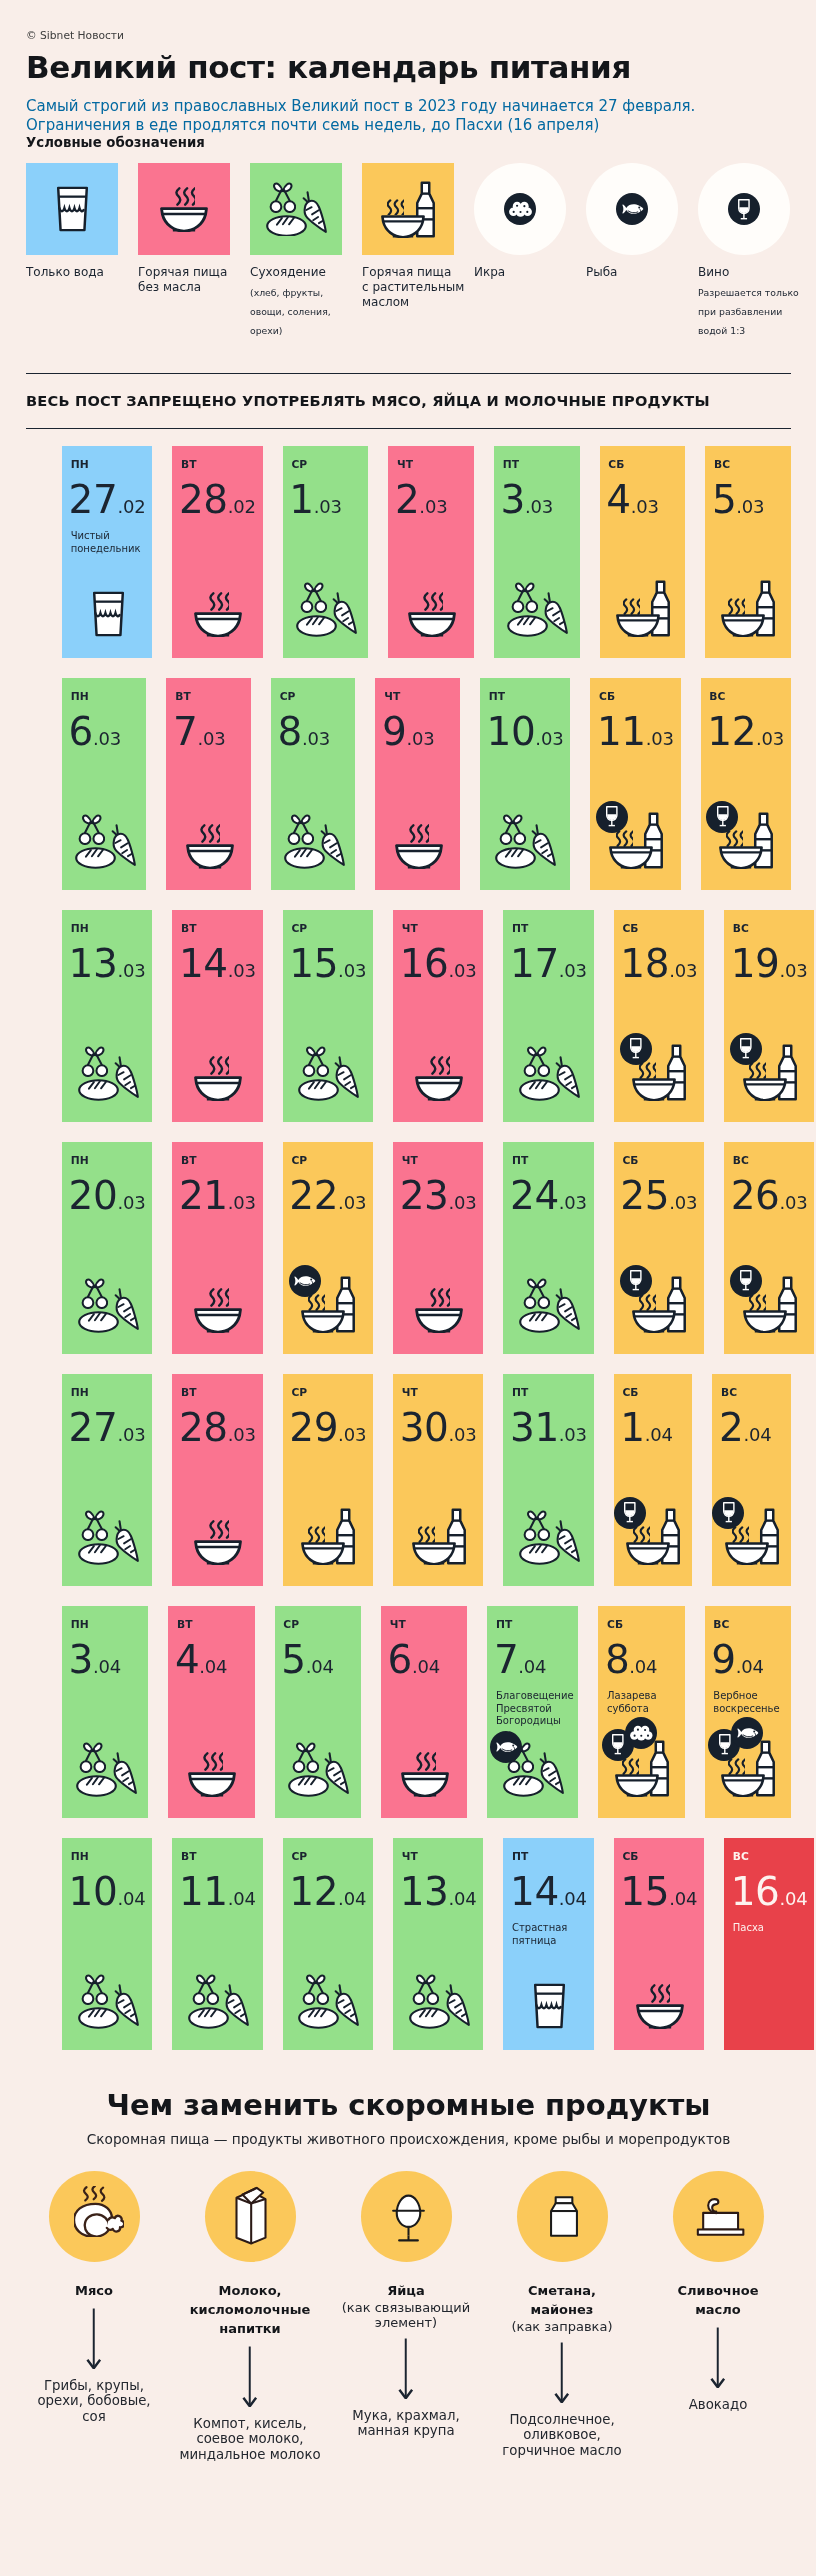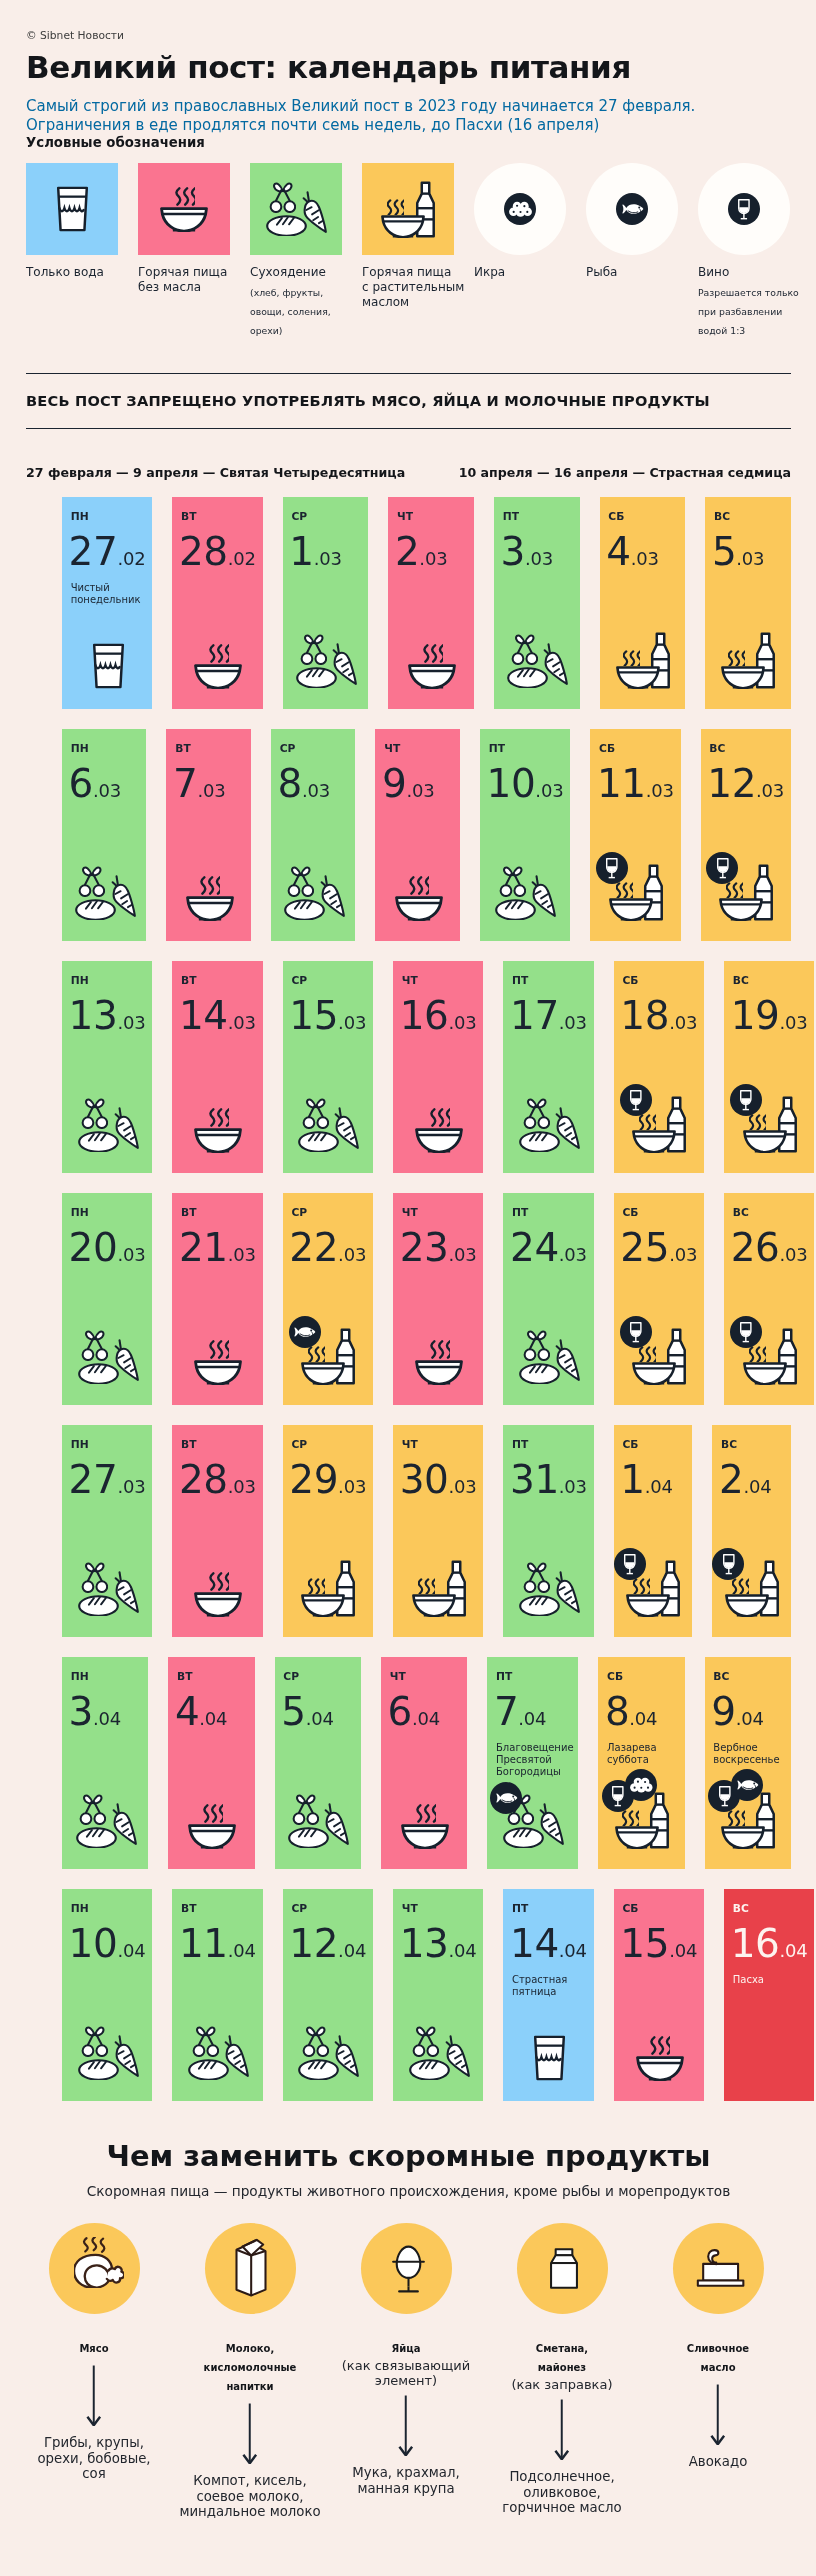--- a/index.html
+++ b/index.html
@@ -36,21 +36,21 @@
 .c-pink{background:#fa7490;}
 .c-green{background:#94e08a;}
 .c-amber{background:#fbc85a;}
 .c-red{background:#e8414a;color:#fdf3ef;}
 .b-head{font-size:29px;font-weight:bold;text-align:center;margin-top:38px;line-height:34px;color:#14161a;letter-spacing:-0.04px;}
 .b-sub{font-size:13.7px;text-align:center;margin-top:9.4px;line-height:17px;color:#23272e;}
 .subs{display:flex;margin-top:23px;margin-left:-10px;width:817px;}
 .subcol{width:156px;flex:none;text-align:center;}
 
 .subcirc{width:91px;height:91px;border-radius:50%;background:#fbc85a;margin:0 auto;display:flex;align-items:center;justify-content:center;}
-.subname{font-size:10px;font-weight:bold;line-height:19px;margin-top:25px;color:#14161a;}
+.subname{font-size:13px;font-weight:bold;line-height:19px;margin-top:19px;color:#14161a;}
 .subnote{font-size:13px;line-height:15px;margin-top:0px;font-weight:normal;color:#23272e;}
 .arrow{margin-top:7.3px;display:flex;justify-content:center;}
 .subrepl{font-size:13.3px;line-height:15.6px;margin-top:9px;color:#23272e;}
 .subs{margin-bottom:0;}
 svg{display:block;}
 .dname{white-space:pre-line;}
 .subtitle,.note,.subname,.subnote,.subrepl{white-space:pre-line;}
 .legend-label,.legend-sub{white-space:pre;}
 .badges{position:absolute;}
 .bwrap{position:absolute;}
@@ -208,24 +208,20 @@
             </svg></span></div><div class="legend-label">Рыба</div></div>
       <div class="legend-item"><div class="legend-circ" style="background:#fffdfa"><span class="badge" style="width:32px;height:32px"><svg width="11.8" height="21" viewBox="0 0 27.8 49.8">
               <use href="#i-wineglass"></use>
             </svg></span></div><div class="legend-label">Вино</div><div class="legend-sub">Разрешается только
 при разбавлении
 водой 1:3</div></div>
     </div>
   <div class="rule top"></div>
   <div class="banner">ВЕСЬ ПОСТ ЗАПРЕЩЕНО УПОТРЕБЛЯТЬ МЯСО, ЯЙЦА И МОЛОЧНЫЕ ПРОДУКТЫ</div>
   <div class="rule"></div>
-  <div class="periods">
-    <div class="p1">27 февраля — 9 апреля — Святая Четыредесятница</div>
-    <div class="p2">10 апреля — 16 апреля — Страстная седмица</div>
-  </div>
   <div class="cal" id="cal">
       <div class="calrow">
         <div class="card c-blue">
           <div class="dow">ПН</div>
           <div class="dnum"><span class="big">27</span><span class="sm">.02</span></div>
           <div class="dname">Чистый
 понедельник</div>
           <div class="cardicon">
             <div class="icbox" style="width:33px;height:46px;position:relative">
               <svg style="position:absolute;left:0px;top:0px" width="33" height="46" viewBox="0 0 38 54">

